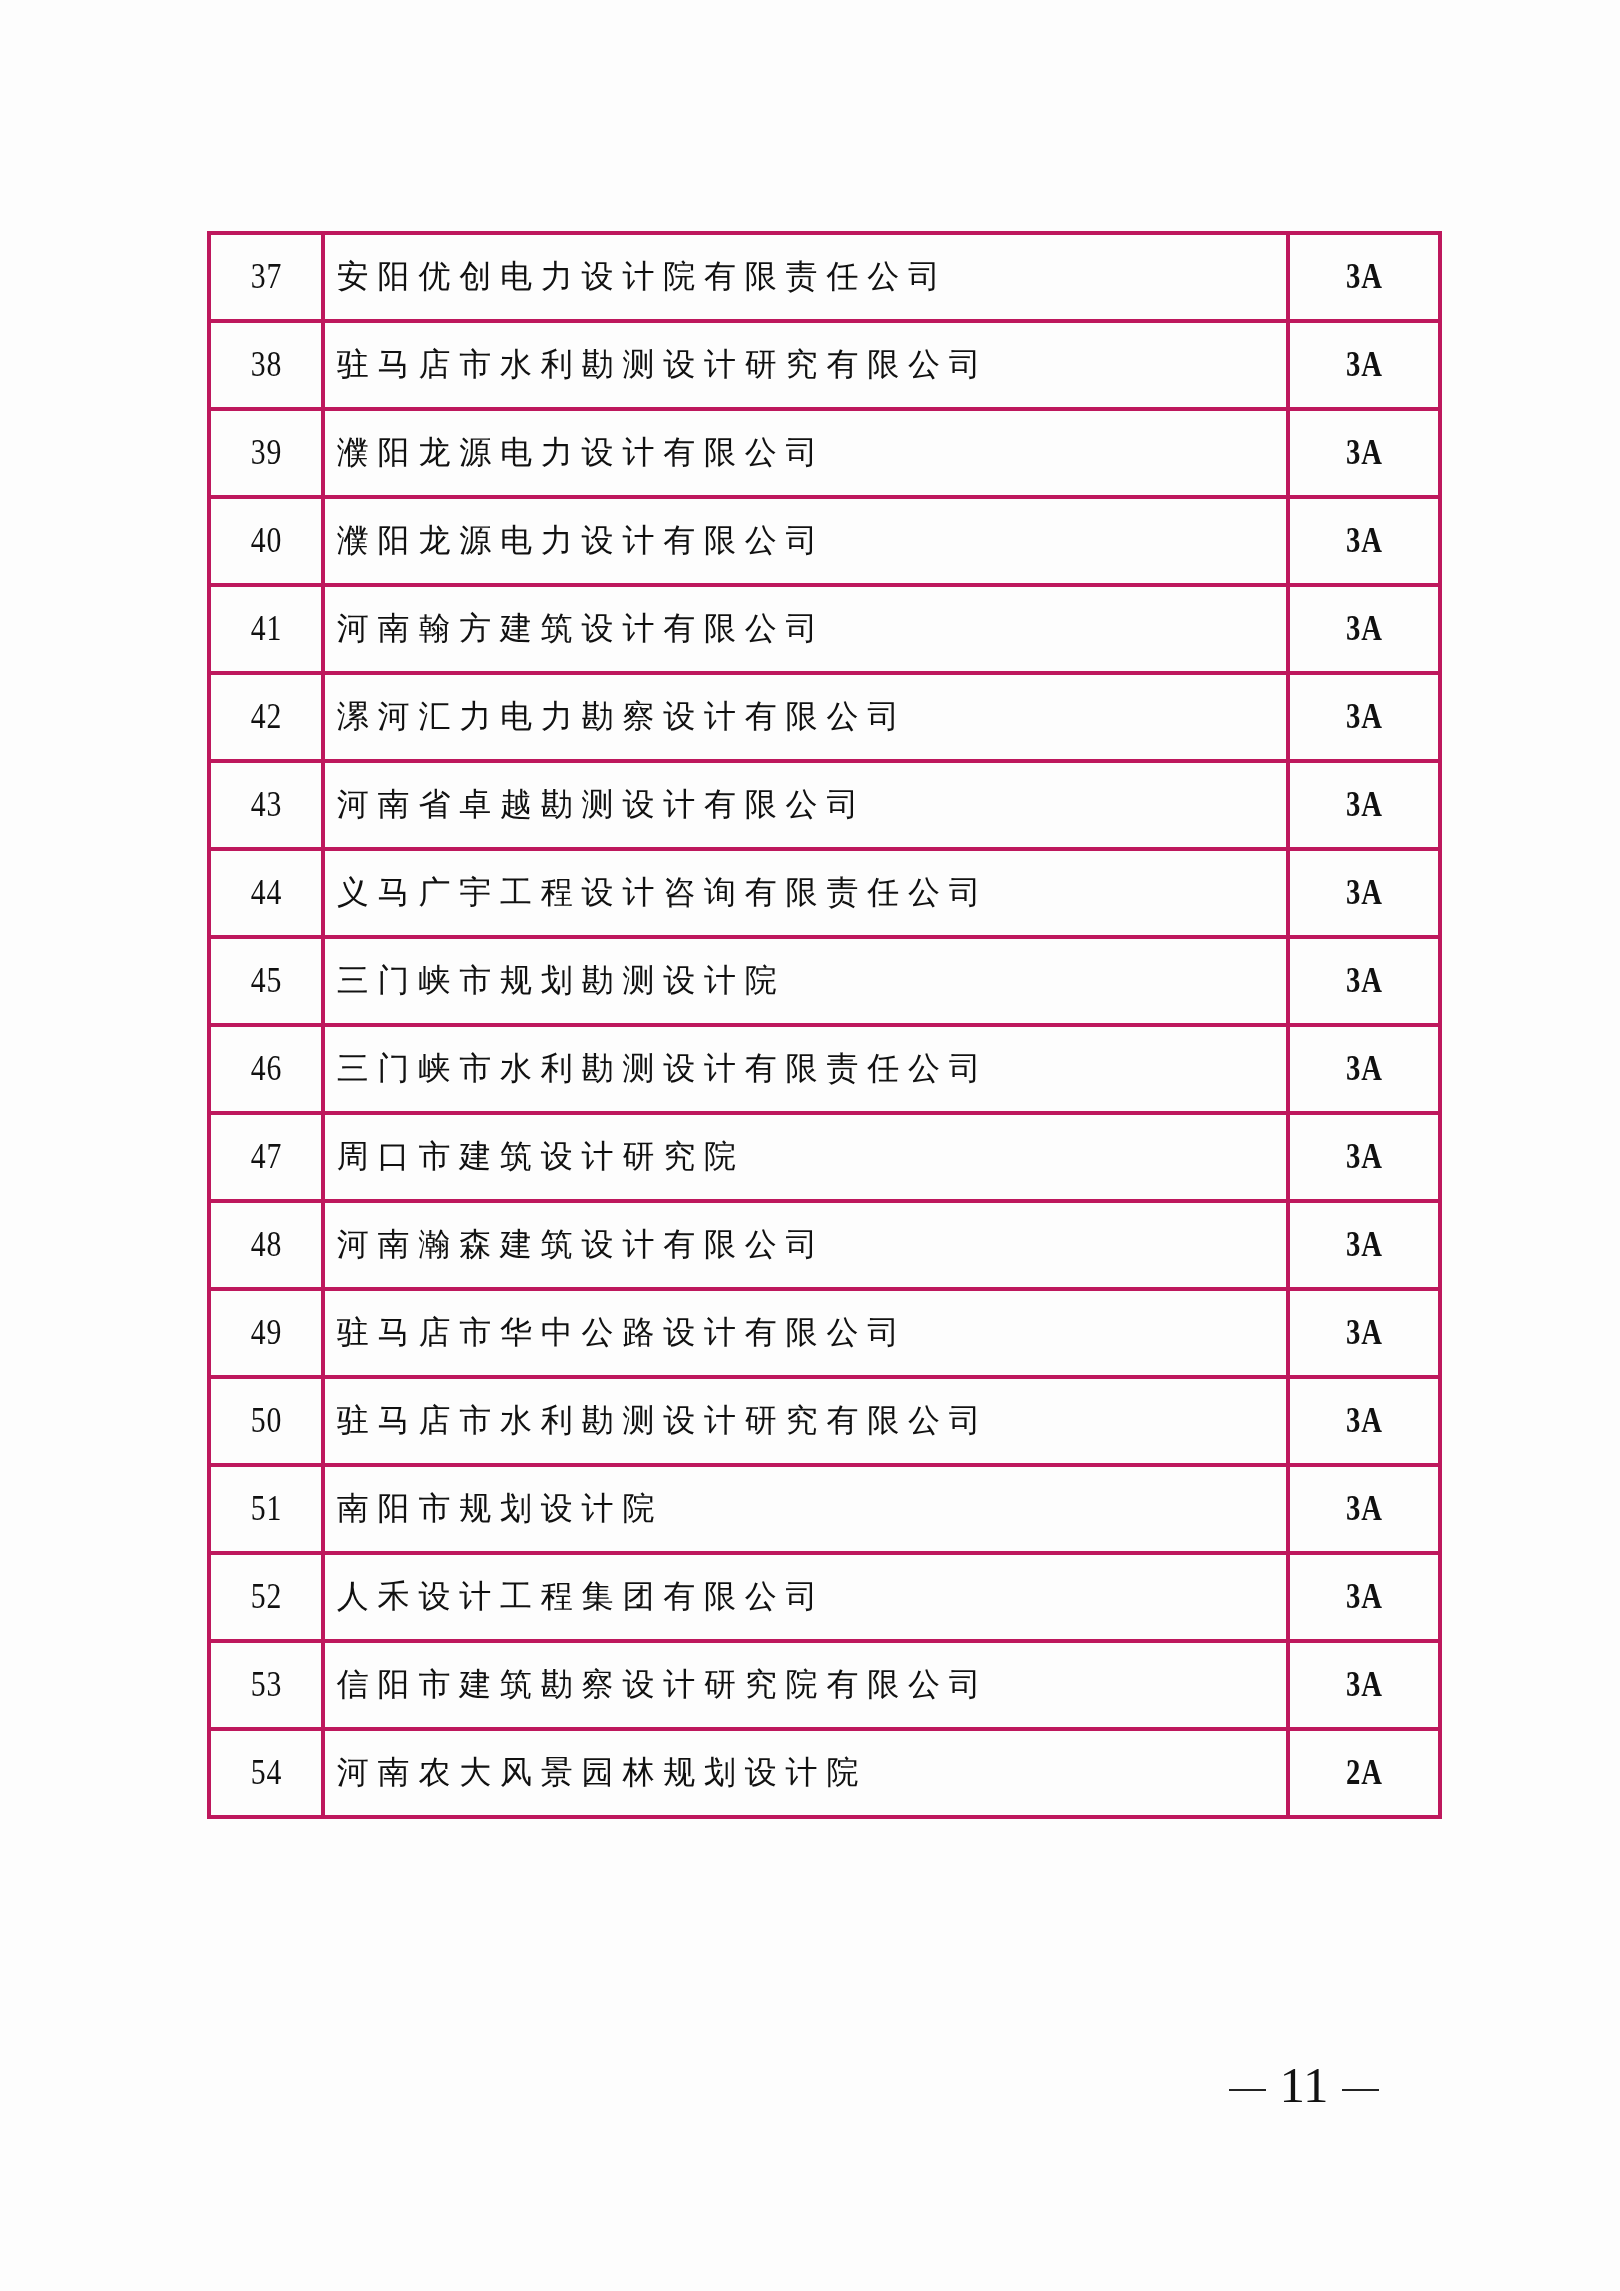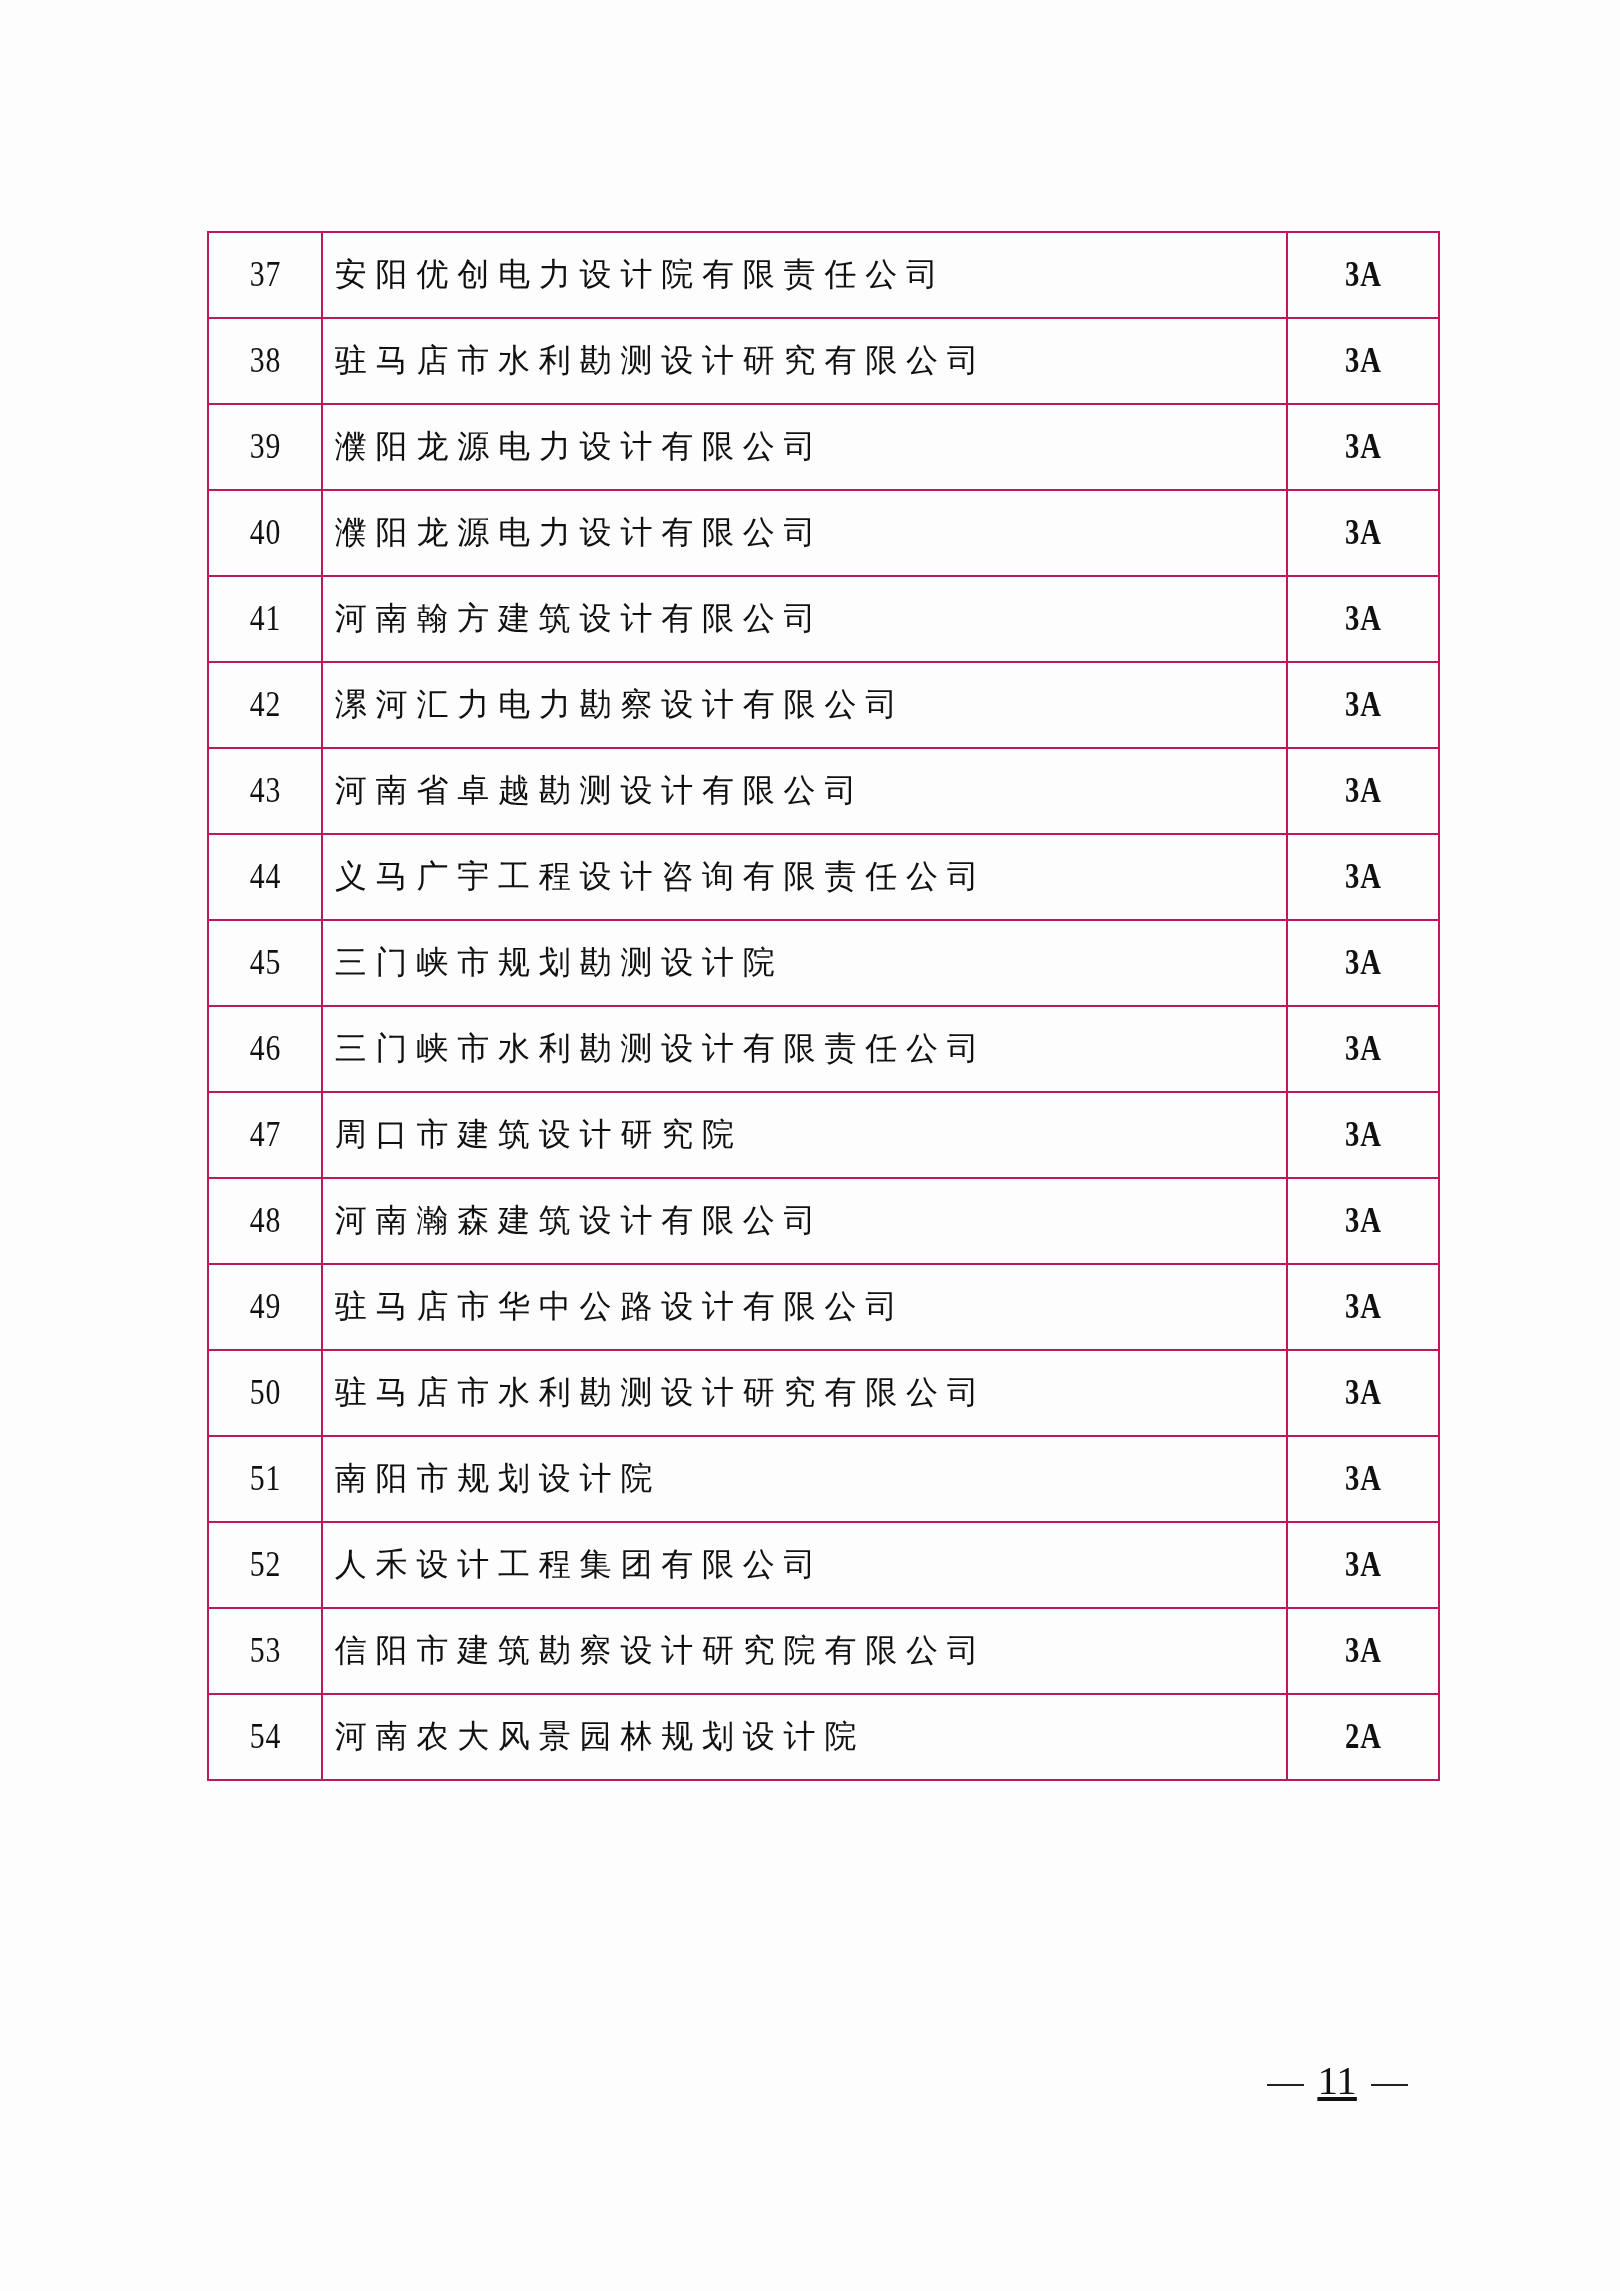--- a/index.html
+++ b/index.html
@@ -1,29 +1,29 @@
 <!DOCTYPE html>
 <html><head>
 <meta charset="utf-8">
 <style>
   html, body { margin: 0; padding: 0; background: #ffffff; }
   body { width: 1620px; height: 2292px; position: relative; overflow: hidden;
          font-family: "Liberation Serif", "DejaVu Serif", serif; color: #111; }
   .page { position: absolute; left: 0; top: 0; width: 1620px; height: 2292px; background: #fdfdfd; }
   .table { position: absolute; left: 207px; top: 231px; width: 1231px;
            border-collapse: collapse; table-layout: fixed; }
-  .table td { border: 2px solid #be185d; height: 84px; padding: 0; vertical-align: middle; }
+  .table td { border: 4px solid #be185d; height: 84px; padding: 0; vertical-align: middle; }
   .no-cell { text-align: center; }
   .no-text { display: inline-block; font-size: 35px; transform: scaleX(0.85); letter-spacing: 1px; }
   .name-cell { padding-left: 11.8px !important; font-size: 32px; letter-spacing: 8.8px; white-space: nowrap;
                font-family: "DejaVu Sans", "Liberation Sans", sans-serif; font-weight: 300; border-radius: 10px; }
   .grade-cell { width: 152px; text-align: center; font-weight: bold; }
   .grade-text { display: inline-block; font-size: 35px; transform: scaleX(0.82); letter-spacing: 1px; }
-  .page-number { position: absolute; left: 1253px; top: 2056px; width: 162px; text-align: center;
-                 font-size: 41px; white-space: nowrap; text-decoration: underline; }
+  .page-number { position: absolute; left: 1215px; top: 2056px; width: 162px; text-align: center;
+                 font-size: 51px; white-space: nowrap; }
   .dash { display: inline-block; width: 37px; height: 2px; background: #222; vertical-align: middle; margin: 0 13.7px; }
 </style>
 </head>
 <body>
 
 <div class="page">
   <table class="table">
     <colgroup>
       <col style="width:114px">
       <col style="width:965px">

